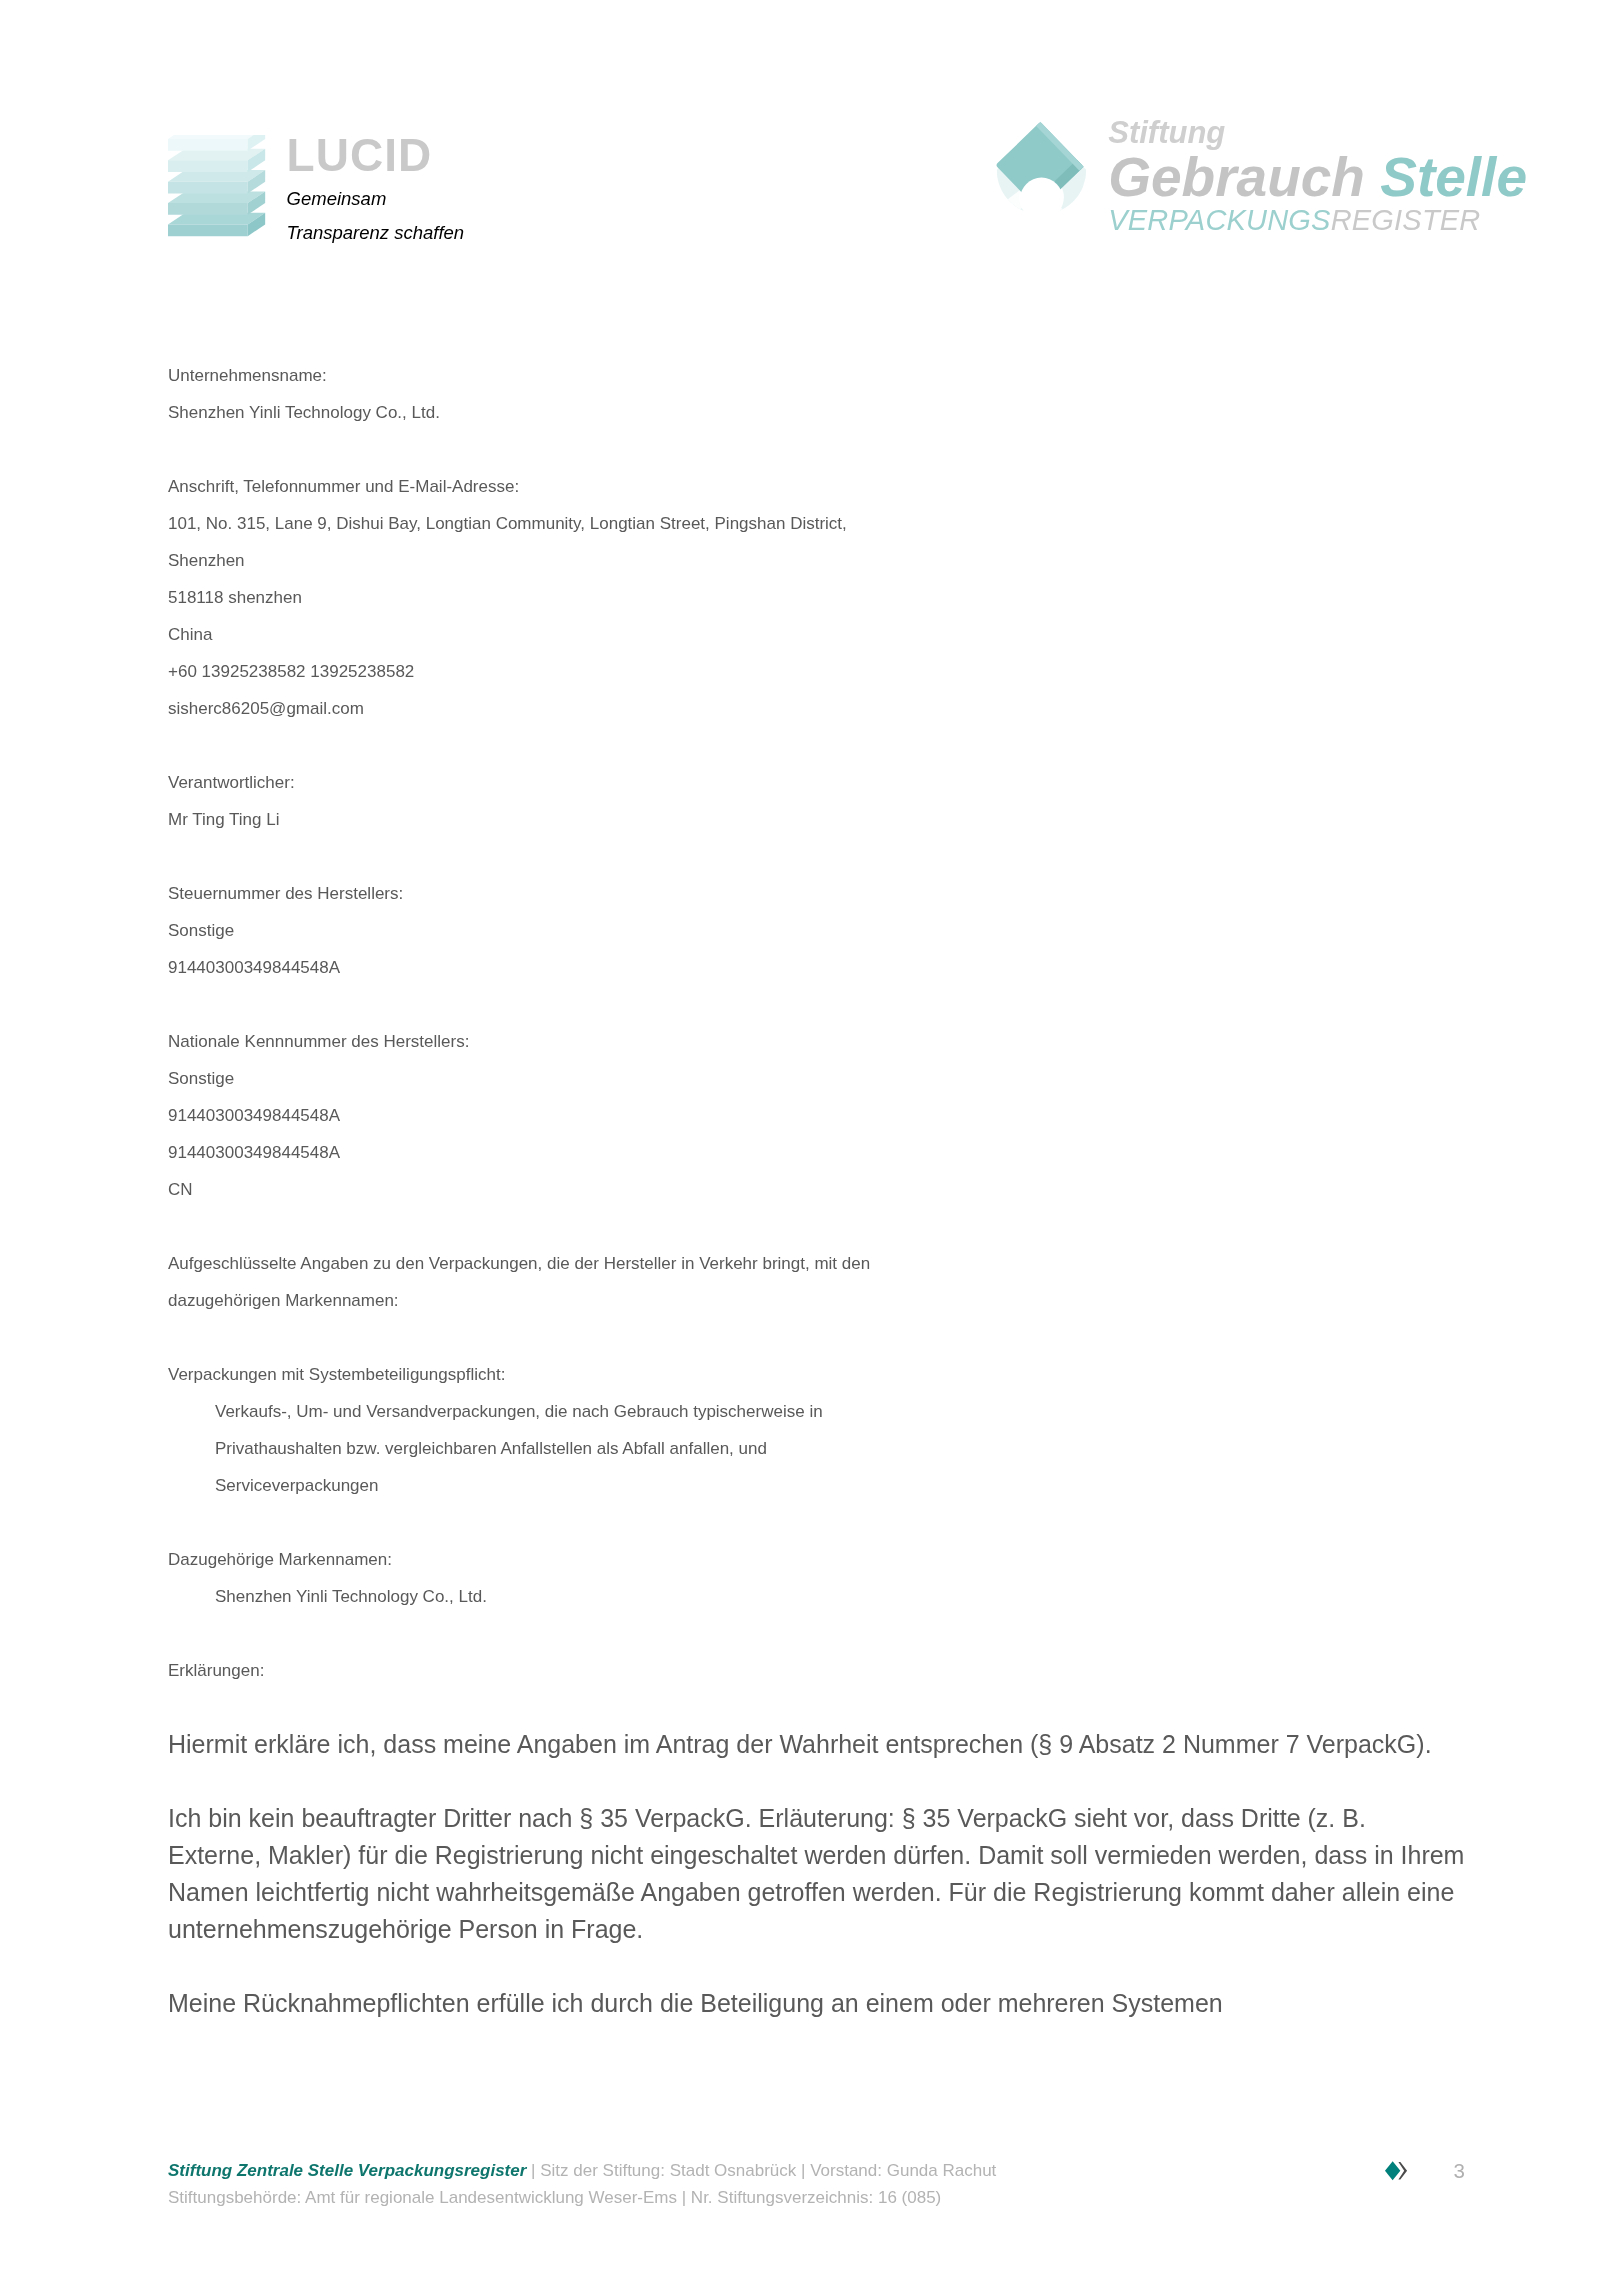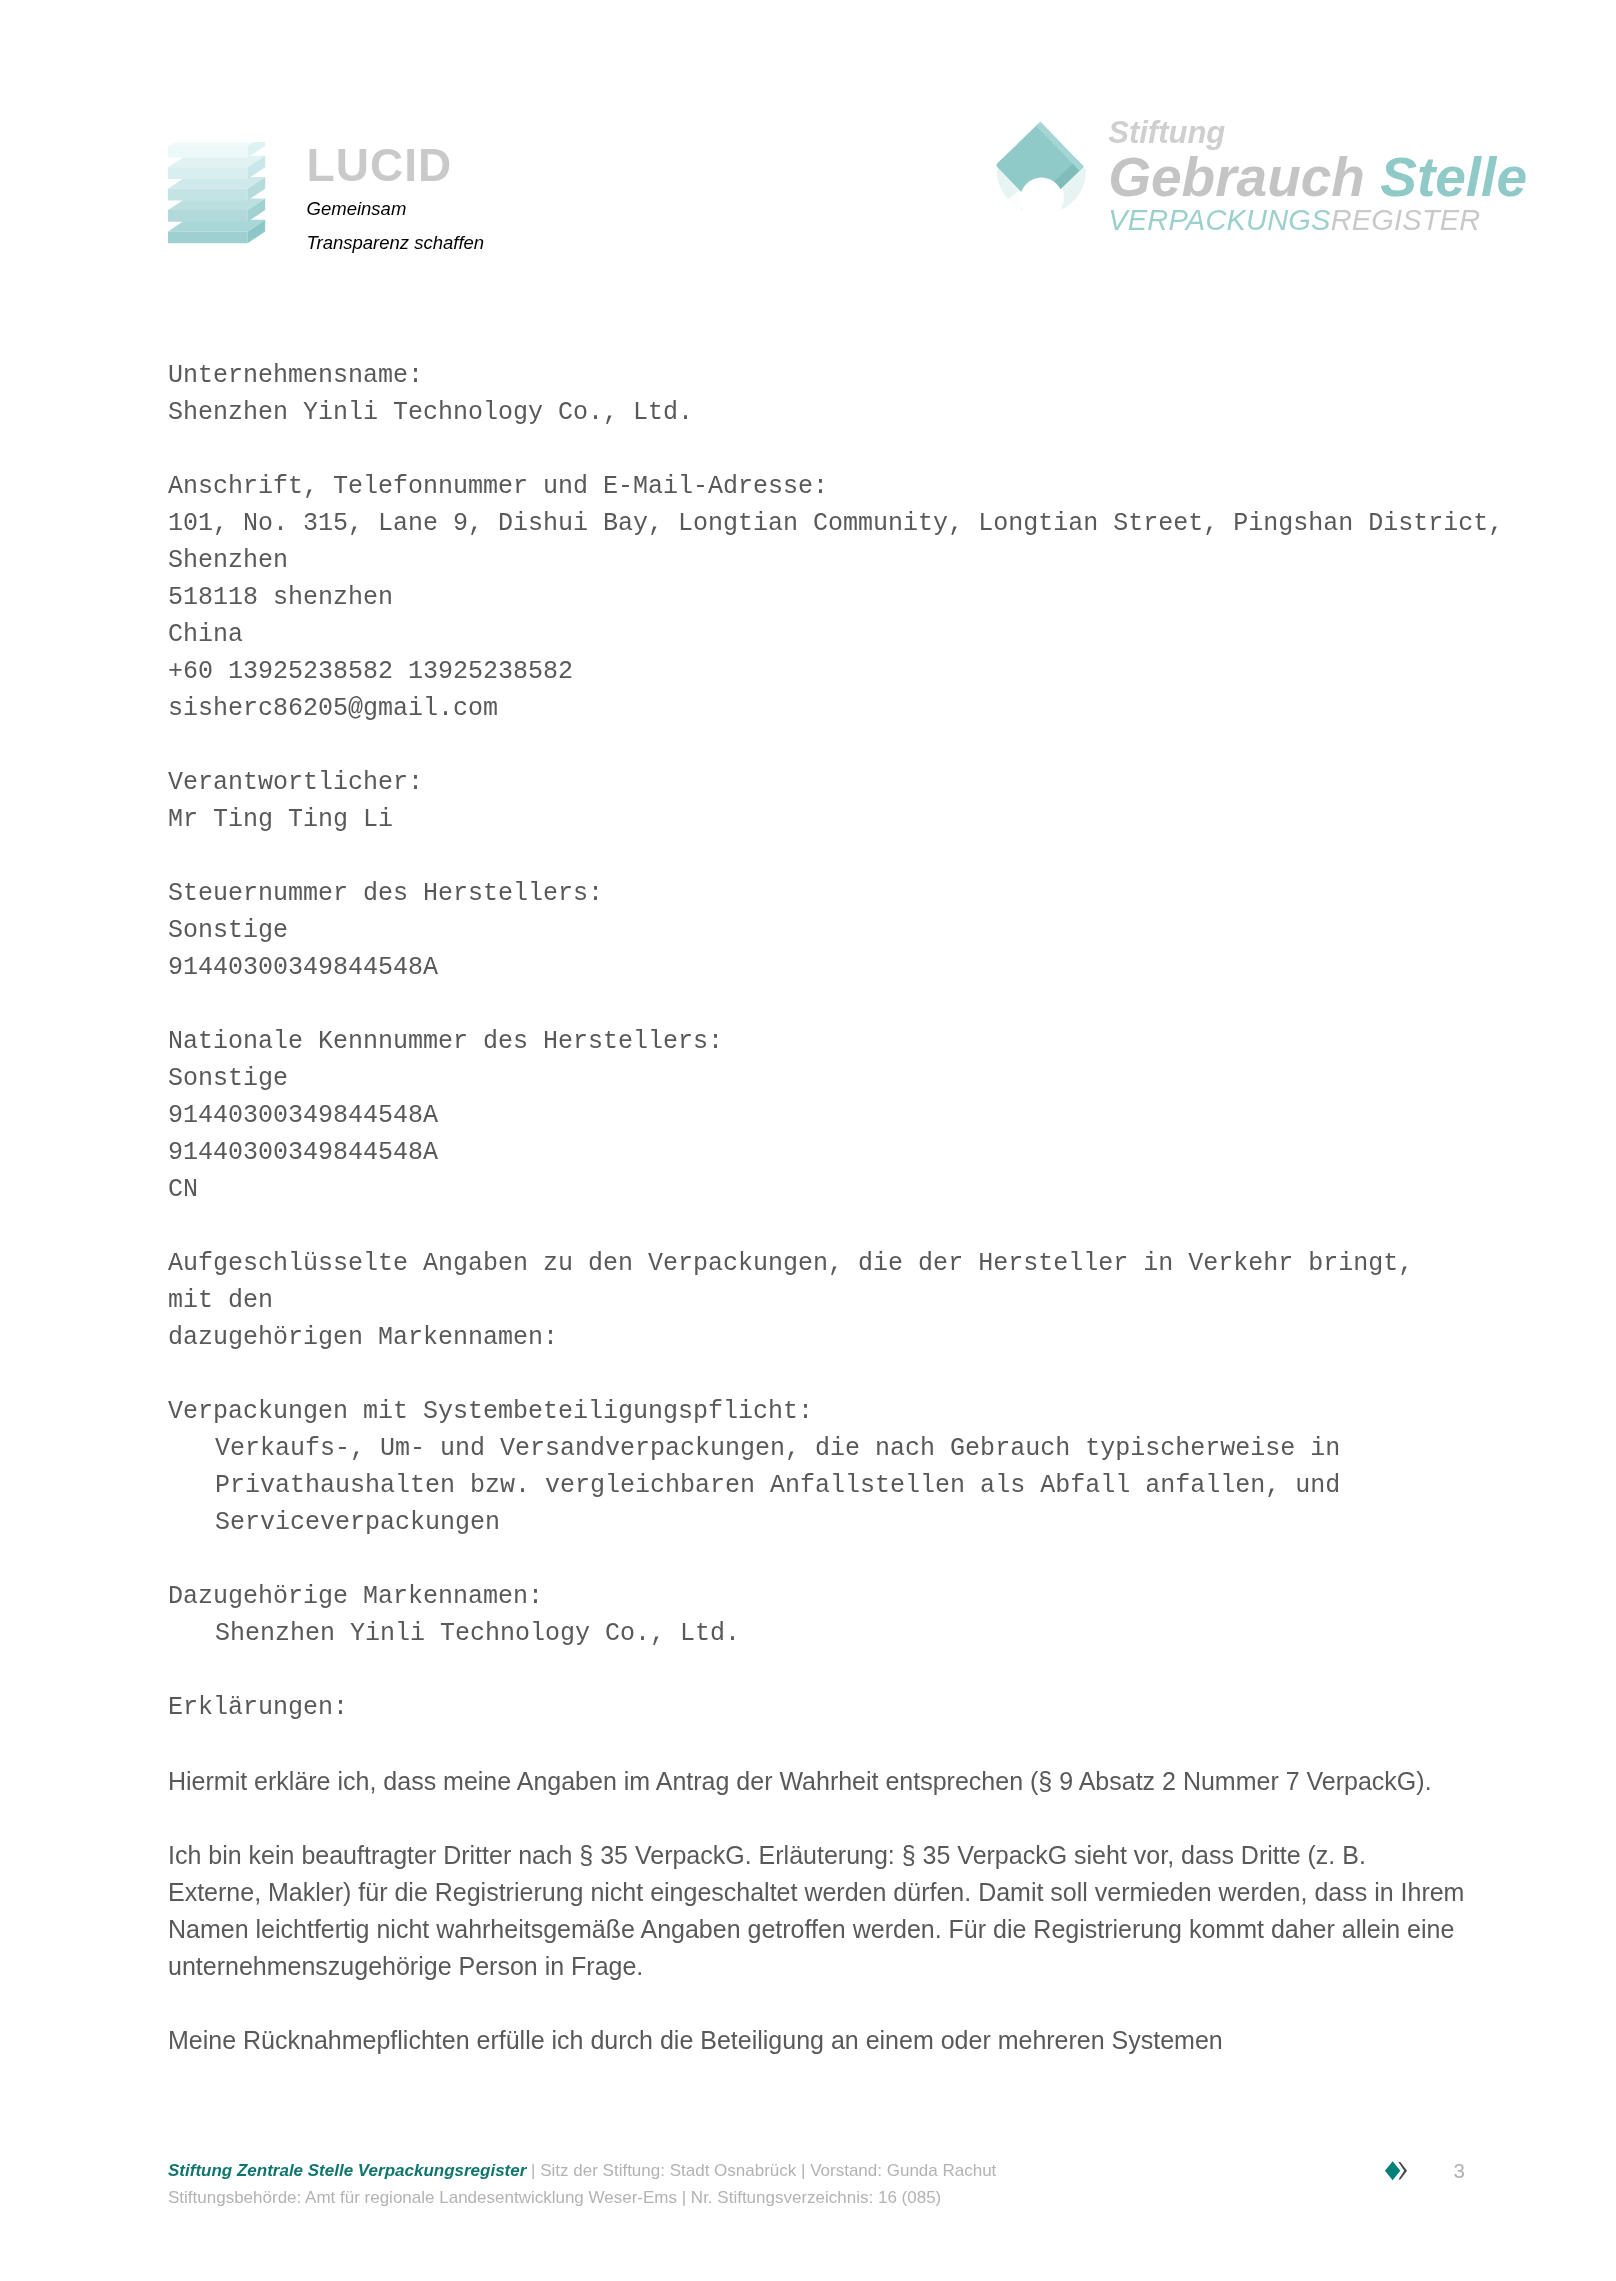--- a/index.html
+++ b/index.html
@@ -27,24 +27,23 @@
     top: 0;
     left: 0;
     width: 1617px;
     height: 293px;
   }
 
   
   .lucid-logo {
     position: absolute;
     left: 168px;
-    top: 142px;
+    top: 132px;
     display: flex;
-    align-items: flex-start;
-    gap: 20px;
+    align-items: flex-end;
   }
   .lucid-stack {
     position: relative;
     width: 103px;
     height: 109px;
     flex: none;
   }
 
   .lucid-text {
     margin-left: 15.6px;
@@ -119,23 +118,23 @@
 
   
   .content {
     position: absolute;
     left: 168px;
     top: 357px;
     width: 1297px;
   }
   .blk {
     color: #595959;
-    font-size: 25px;
+    font-size: 17px;
     line-height: 37px;
-    font-family: Liberation Mono, monospace;
+    font-family: Liberation Sans, sans-serif;
   }
   .blk.gap { margin-top: 37px; }
   .blk .ln { display: block; }
   .blk.indent { padding-left: 47px; }
   .para {
     color: #595959;
     font-size: 25px;
     line-height: 37px;
     margin-top: 37px;
     font-family: "Liberation Sans", sans-serif;

